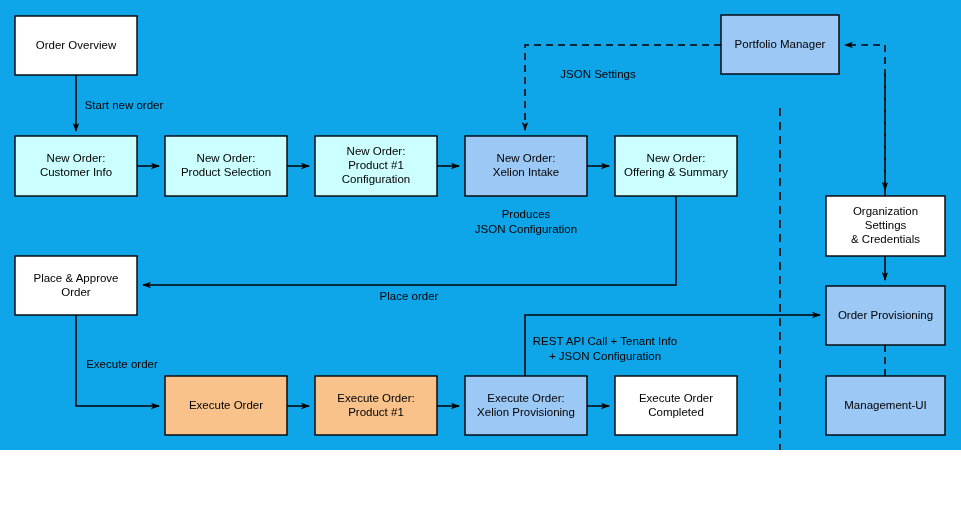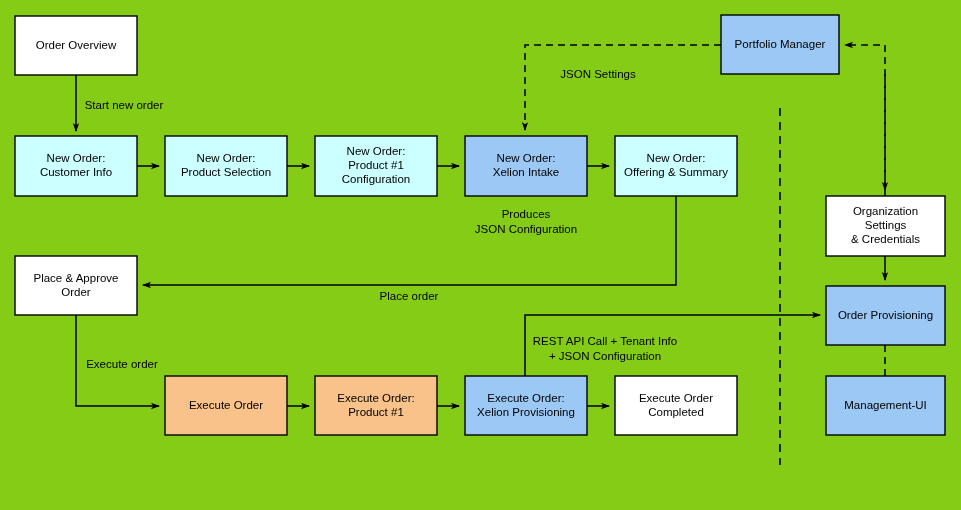--- a/index.html
+++ b/index.html
@@ -3,22 +3,22 @@
 <meta charset="utf-8">
 <style>
   html, body {
     margin: 0;
     padding: 0;
     background: #ffffff;
   }
   #canvas-wrap {
     position: relative;
     width: 961px;
-    height: 510px;
-    background: #84cc16;
+    height: 450px;
+    background: #0ea5e9;
     overflow: hidden;
     font-family: "Liberation Sans", sans-serif;
   }
   svg#flow {
     display: block;
     width: 961px;
     height: 510px;
   }
   .node-rect {
     stroke: #000000;

